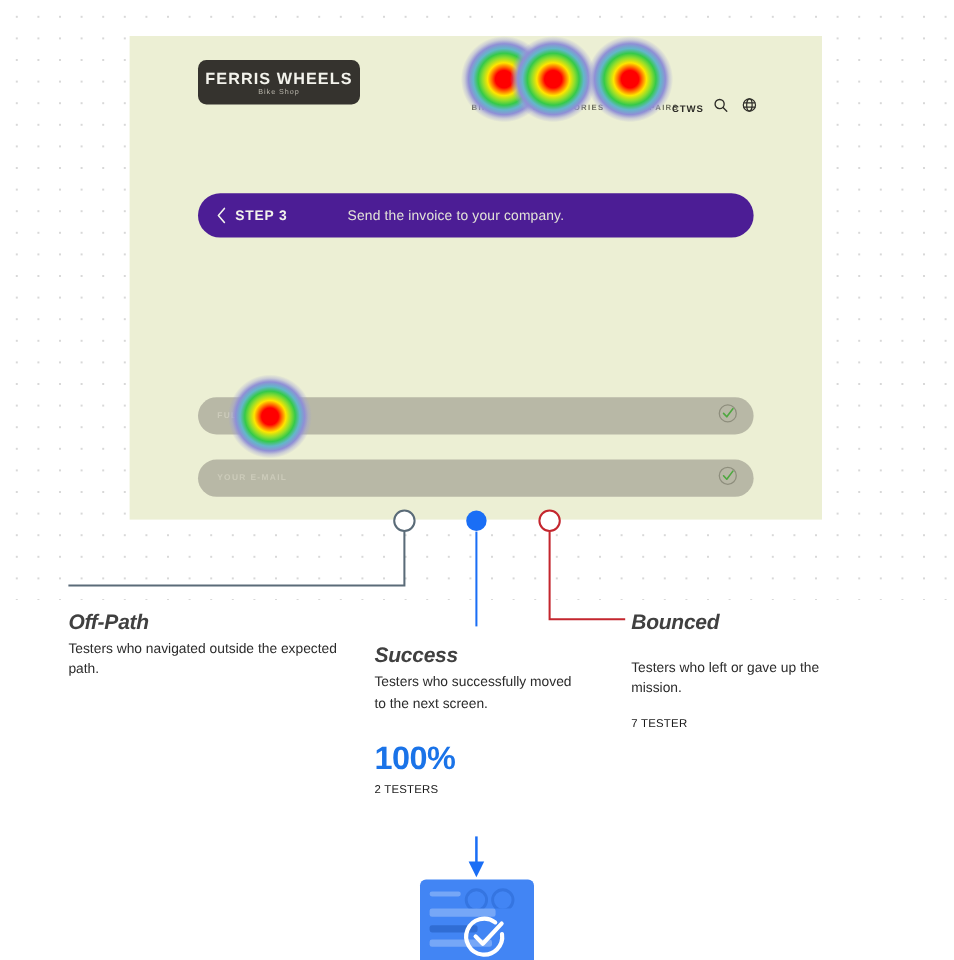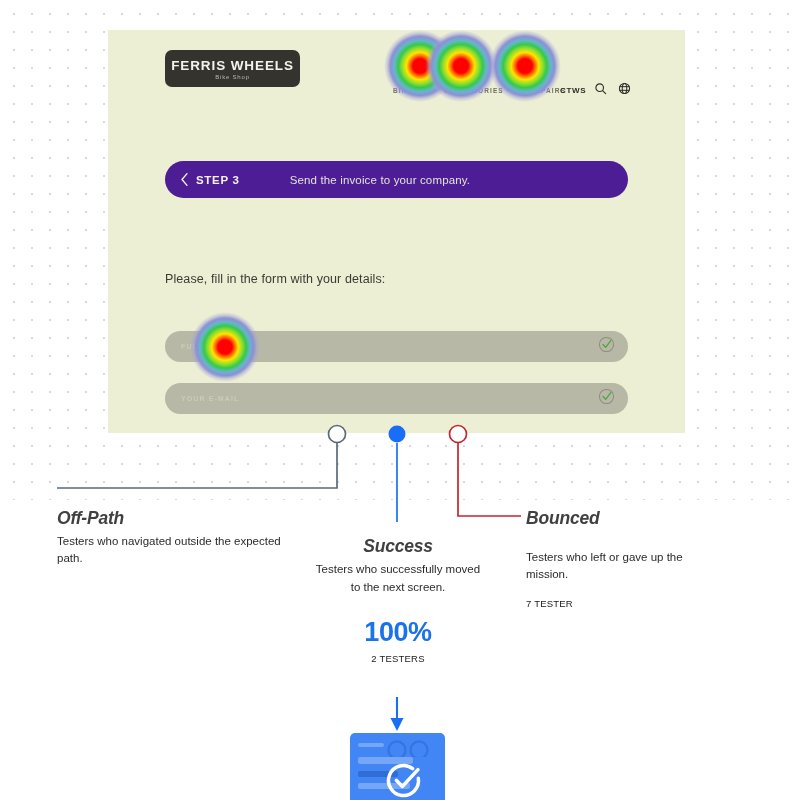--- a/index.html
+++ b/index.html
@@ -177,21 +177,21 @@
   .ann-body  { color: #2b2b2b; }
   .ann-count { color: #1a1a1a; letter-spacing: 0.2px; }
 
   #offpath-block {
     position: absolute; left: 57px; top: 508px; width: 250px;
   }
   #offpath-title { font-size: 17.5px; letter-spacing: -0.2px; }
   #offpath-desc  { font-size: 11.5px; line-height: 1.5; margin-top: 4px; }
 
   #success-block {
-    position: absolute; left: 312px; top: 536px; width: 172px; text-align: center;
+    position: absolute; left: 312px; top: 536px; width: 172px; 
   }
   #success-title { font-size: 17.5px; letter-spacing: -0.2px; }
   #success-desc  { font-size: 11.5px; line-height: 1.55; margin-top: 4px; }
   #success-pct {
     font-size: 27px; font-weight: bold; color: #1a73e8;
     margin-top: 20px; letter-spacing: -0.4px;
   }
   #success-count { font-size: 9.5px; margin-top: 5px; }
 
   #bounced-block {
@@ -254,21 +254,20 @@
   <div id="step-bar">
     <span id="step-back-icon">
       <svg width="11" height="15" viewBox="0 0 12 18" fill="none" stroke="#f3f3ec" stroke-width="1.6" stroke-linecap="round" stroke-linejoin="round">
         <polyline points="9,2 3,9 9,16"></polyline>
       </svg>
     </span>
     <span id="step-label">STEP 3</span>
     <span id="step-desc">Send the invoice to your company.</span>
   </div>
 
-  <div id="form-prompt">Please, fill in the form with your details:</div>
 
   <div class="field" id="field-fullname">
     <span class="field-ph">FULL NAME</span>
     <span>
       <svg width="17" height="17" viewBox="0 0 24 24" fill="none">
         <circle cx="12" cy="12" r="10" stroke="#8e8e7d" stroke-width="1.5"></circle>
         <polyline points="7,12 10.8,16 18,6.5" stroke="#4da83f" stroke-width="1.9" stroke-linecap="round" stroke-linejoin="round"></polyline>
       </svg>
     </span>
   </div>

